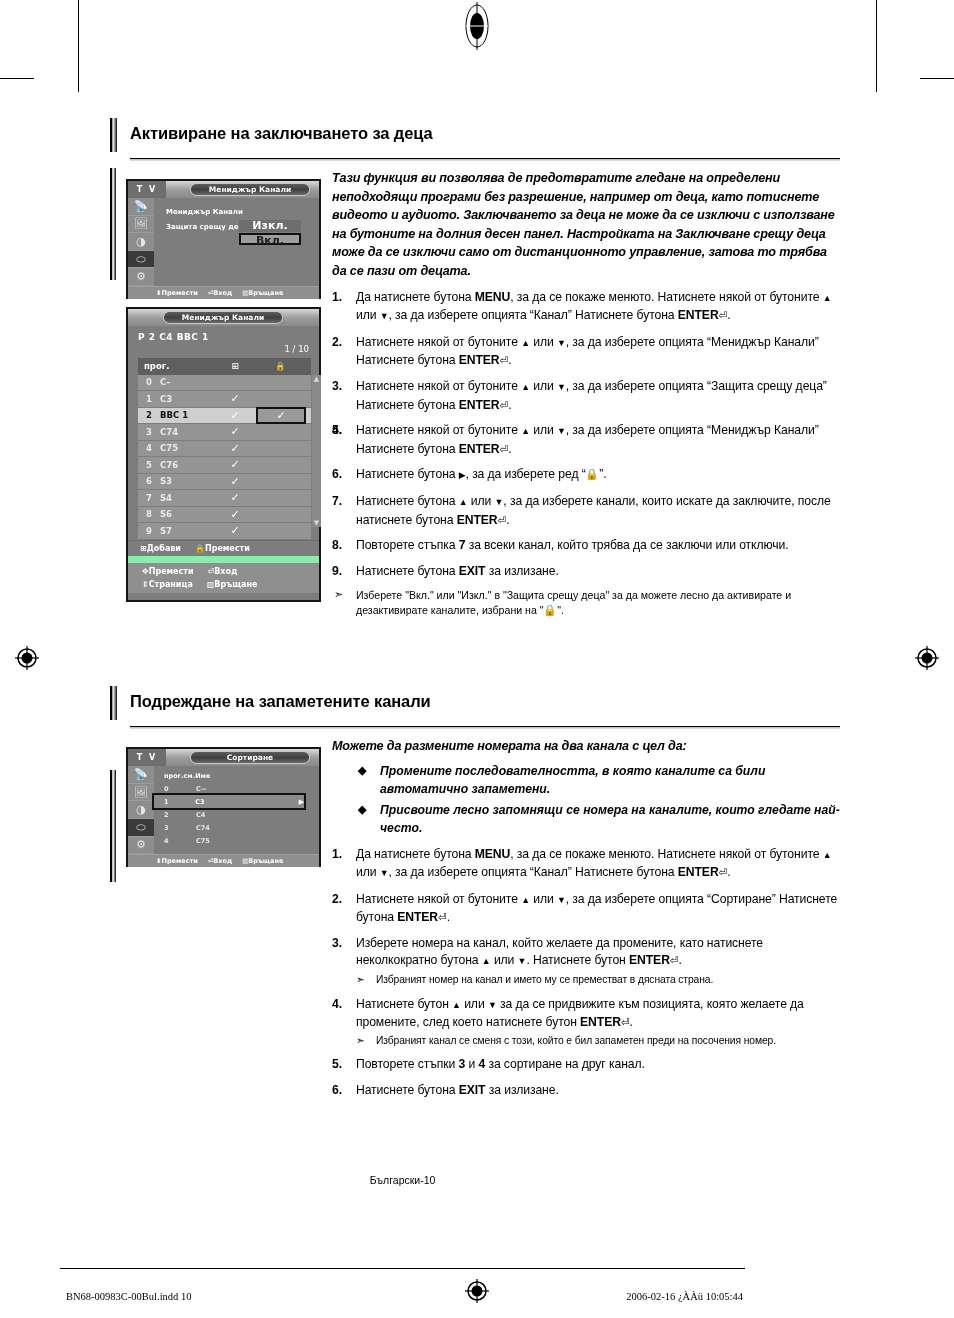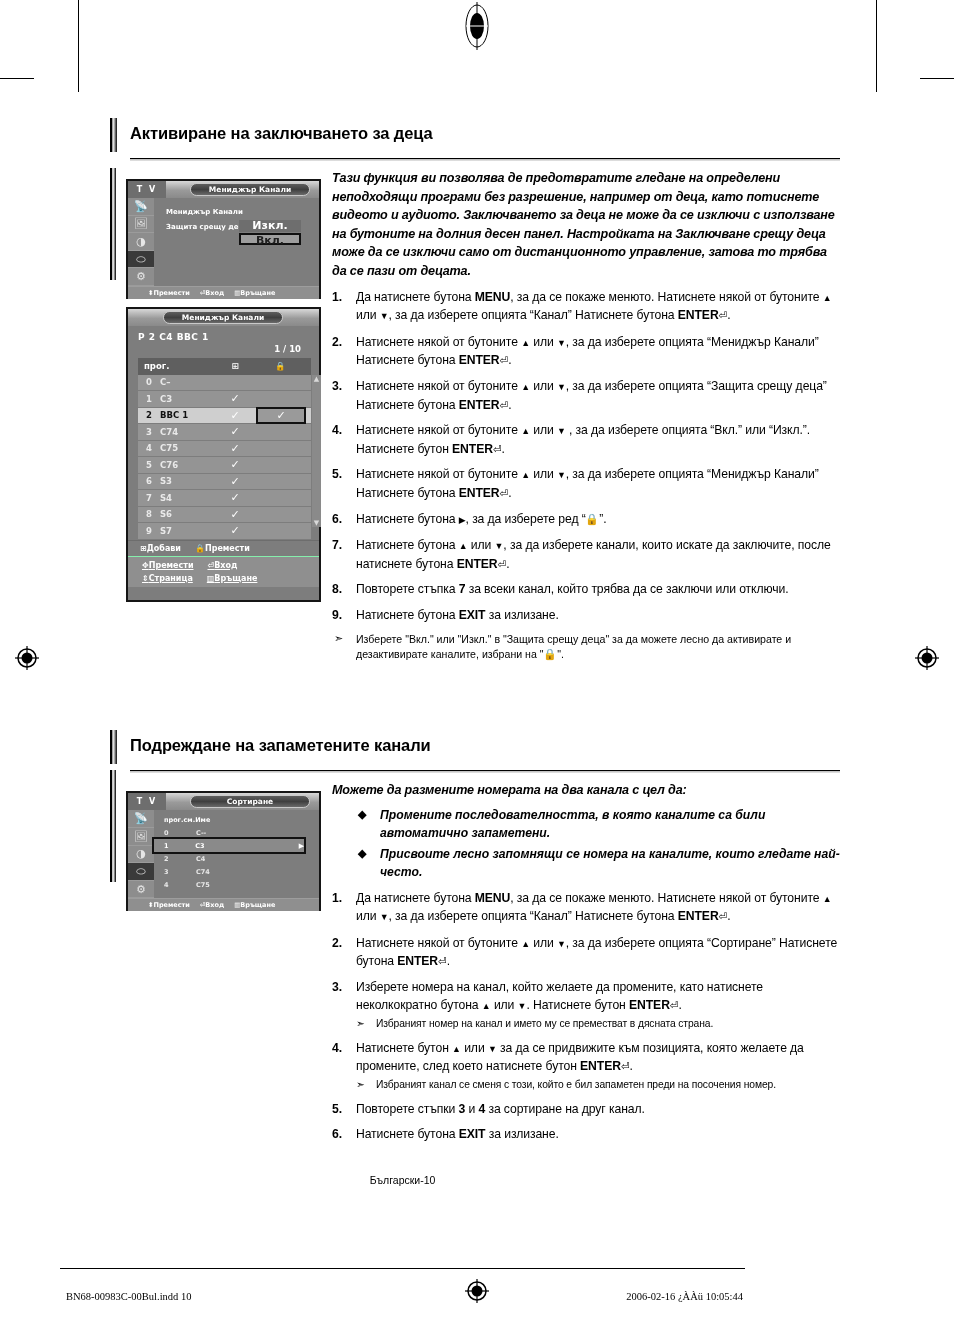--- a/index.html
+++ b/index.html
@@ -98,21 +98,21 @@
     font-size: 11px;
     color: #e6e6e6;
   }
   .rail-ic.sel { background: #3a3a3a; }
   .osd-main { flex: 1; position: relative; background: #7d7d7d; }
   .osd-foot {
     height: 13px;
     background: #8f8f8f;
     display: flex; align-items: center; gap: 10px;
     font-size: 6.5px; font-weight: bold; color: #ffffff;
-    padding-left: 20px;
+    padding-left: 28px;
     border-top: 1px solid #9d9d9d;
   }
   .osd-foot span { white-space: nowrap; }
 
   
   #osd1 { width: 195px; height: 120px; }
   #osd1 .osd-body { height: 88px; }
   #osd1 .lbl { position:absolute; font-size:7px; font-weight:bold; color:#fff; }
   .opt-box {
     position: absolute;
@@ -122,21 +122,21 @@
   }
   .opt-off { background: #6e6e6e; color: #fff; }
   .opt-on { background: #9e9e9e; color: #1f1f1f; border: 2px solid #111; }
 
   
   #osd2 { width: 195px; height: 295px; }
   .cm-head {
     font-size: 9px; font-weight: bold; color: #fff;
     padding: 6px 0 0 10px; letter-spacing: .5px;
   }
-  .cm-page { font-size: 8.5px; font-weight: bold; text-align: right; padding-right: 18px; margin-top: 2px; }
+  .cm-page { font-size: 8.5px; font-weight: normal; text-align: right; padding-right: 10px; margin-top: 2px; }
   .cm-table { margin: 4px 8px 0 10px; position: relative; }
   .cm-row { display: flex; height: 16.5px; align-items: center; font-size: 8.5px; font-weight: bold; }
   .cm-row .c0 { width: 22px; text-align: center; }
   .cm-row .c1 { width: 52px; }
   .cm-row .c2 { width: 46px; text-align: center; }
   .cm-row .c3 { width: 46px; text-align: center; }
   .cm-hdr { background: #5f5f5f; color: #fff; }
   .cm-hdr .c0 { width: 74px; text-align: left; padding-left: 6px; }
   .cm-data { background: #949494; color: #e9e9e9; border-bottom: 1px solid #7d7d7d; }
   .cm-data.cur { background: #cfcfcf; color: #111; }
@@ -151,23 +151,23 @@
     align-items: center; font-size: 7px; color: #d9d9d9;
   }
   .cm-actions {
     display: flex; gap: 14px; font-size: 8px; font-weight: bold;
     color: #fff; padding: 3px 0 3px 12px;
     background: #7d7d7d;
     border-top: 1px solid #6d6d6d;
   }
   .cm-bottom {
     background: #8f8f8f;
-    border-top: 1px solid #86efac;
+    border-top: 7px solid #86efac;
     padding: 2px 0 2px 14px;
-    font-size: 8px; font-weight: bold; color: #fff; text-decoration: underline;
+    font-size: 8px; font-weight: bold; color: #fff;
   }
   .cm-bottom div { display: flex; gap: 14px; line-height: 13px; }
 
   
   #osd3 { width: 195px; height: 120px; }
   #osd3 .osd-body { height: 88px; }
   .srt-hdr { display:flex; font-size:6.5px; font-weight:bold; color:#fff; padding:6px 0 2px 10px; }
   .srt-row { display:flex; font-size:6.5px; font-weight:bold; color:#e8e8e8; padding-left:10px; height:13px; align-items:center; }
   .srt-row .s0 { width: 32px; }
   .srt-row .s1 { width: 46px; }
@@ -445,21 +445,20 @@
             <li>
               <span class="num">2.</span>
               <span>Натиснете някой от бутоните <span class="arr">▲</span> или <span class="arr">▼</span>, за да изберете опцията “Мениджър Канали” Натиснете бутона <b>ENTER</b><span class="enter-gl">⏎</span>.</span>
             </li>
             <li>
               <span class="num">3.</span>
               <span>Натиснете някой от бутоните <span class="arr">▲</span> или <span class="arr">▼</span>, за да изберете опцията “Защита срещу деца” Натиснете бутона <b>ENTER</b><span class="enter-gl">⏎</span>.</span>
             </li>
             <li>
               <span class="num">4.</span>
-              <span>Натиснете някой от бутоните <span class="arr">▲</span> или <span class="arr">▼</span> , за да изберете опцията “Вкл.” или “Изкл.”. Натиснете бутон <b>ENTER</b><span class="enter-gl">⏎</span>.</span>
             </li>
             <li>
               <span class="num">5.</span>
               <span>Натиснете някой от бутоните <span class="arr">▲</span> или <span class="arr">▼</span>, за да изберете опцията “Мениджър Канали” Натиснете бутона <b>ENTER</b><span class="enter-gl">⏎</span>.</span>
             </li>
             <li>
               <span class="num">6.</span>
               <span>Натиснете бутона <span class="arr">▶</span>, за да изберете ред  “<span class="lockg">🔒</span>”.</span>
             </li>
             <li>

